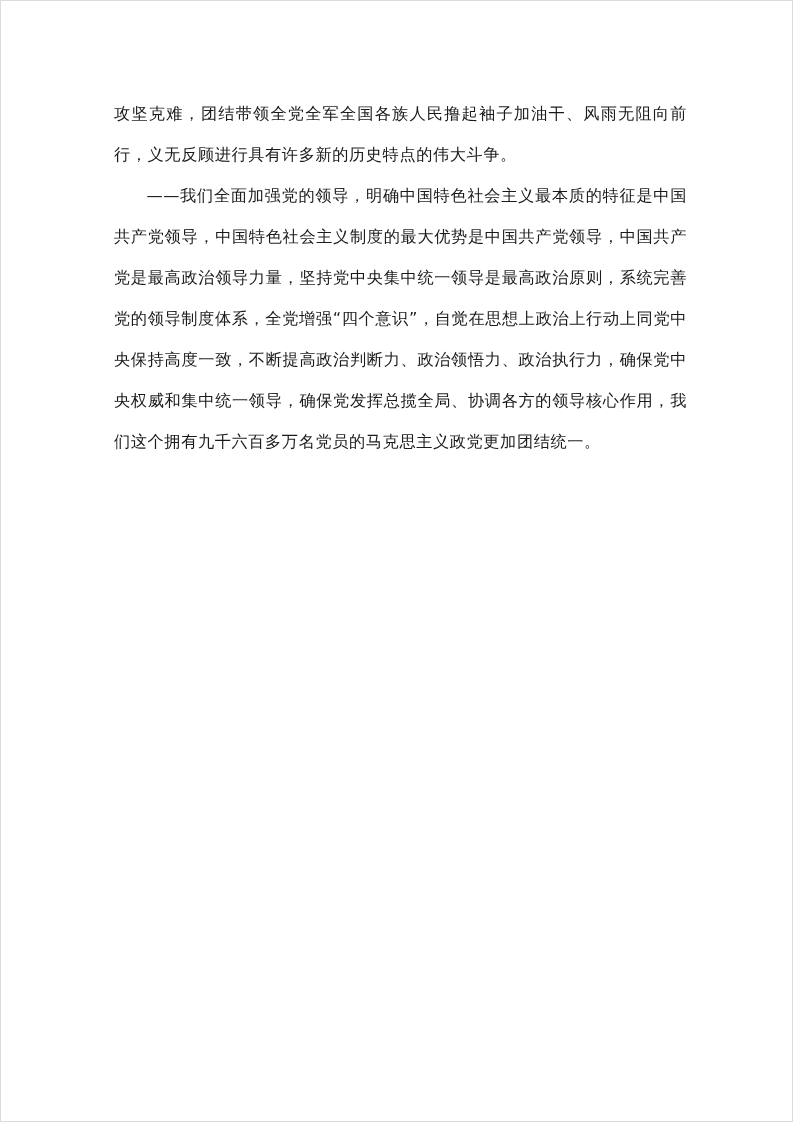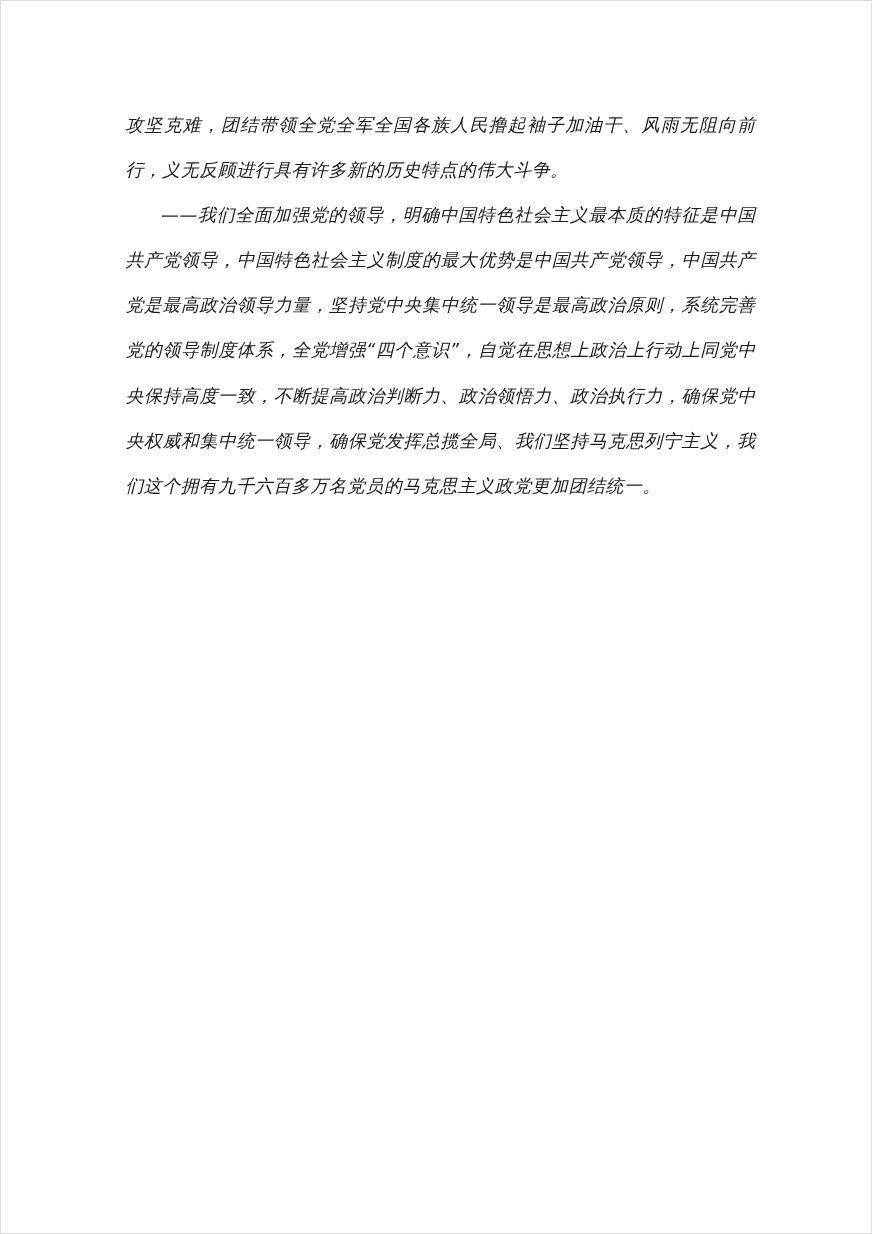--- a/index.html
+++ b/index.html
@@ -12,21 +12,20 @@
   }
   .page {
     width: 793px;
     height: 1122px;
     background: #ffffff;
     margin: 0 auto;
     position: relative;
     box-sizing: border-box;
     overflow: hidden;
     border: 1px solid #dcdcdc;
-    font-style: italic;
   }
   .content {
     position: absolute;
     left: 113px;
     top: 92px;
     width: 573px;
   }
   .para {
     font-family: "DejaVu Sans", "Liberation Sans", sans-serif;
     font-size: 16.2px;
@@ -40,15 +39,15 @@
   .indent {
     text-indent: 2em;
   }
 </style>
 </head>
 <body>
 
 <div class="page">
   <div class="content">
     <p class="para">攻坚克难，团结带领全党全军全国各族人民撸起袖子加油干、风雨无阻向前行，义无反顾进行具有许多新的历史特点的伟大斗争。</p>
-    <p class="para indent">——我们全面加强党的领导，明确中国特色社会主义最本质的特征是中国共产党领导，中国特色社会主义制度的最大优势是中国共产党领导，中国共产党是最高政治领导力量，坚持党中央集中统一领导是最高政治原则，系统完善党的领导制度体系，全党增强“四个意识”，自觉在思想上政治上行动上同党中央保持高度一致，不断提高政治判断力、政治领悟力、政治执行力，确保党中央权威和集中统一领导，确保党发挥总揽全局、我们坚持马克思列宁主义，我们这个拥有九千六百多万名党员的马克思主义政党更加团结统一。</p>
+    <p class="para indent">——我们全面加强党的领导，明确中国特色社会主义最本质的特征是中国共产党领导，中国特色社会主义制度的最大优势是中国共产党领导，中国共产党是最高政治领导力量，坚持党中央集中统一领导是最高政治原则，系统完善党的领导制度体系，全党增强“四个意识”，自觉在思想上政治上行动上同党中央保持高度一致，不断提高政治判断力、政治领悟力、政治执行力，确保党中央权威和集中统一领导，确保党发挥总揽全局、协调各方的领导核心作用，我们这个拥有九千六百多万名党员的马克思主义政党更加团结统一。</p>
   </div>
 </div>
 
 </body></html>

